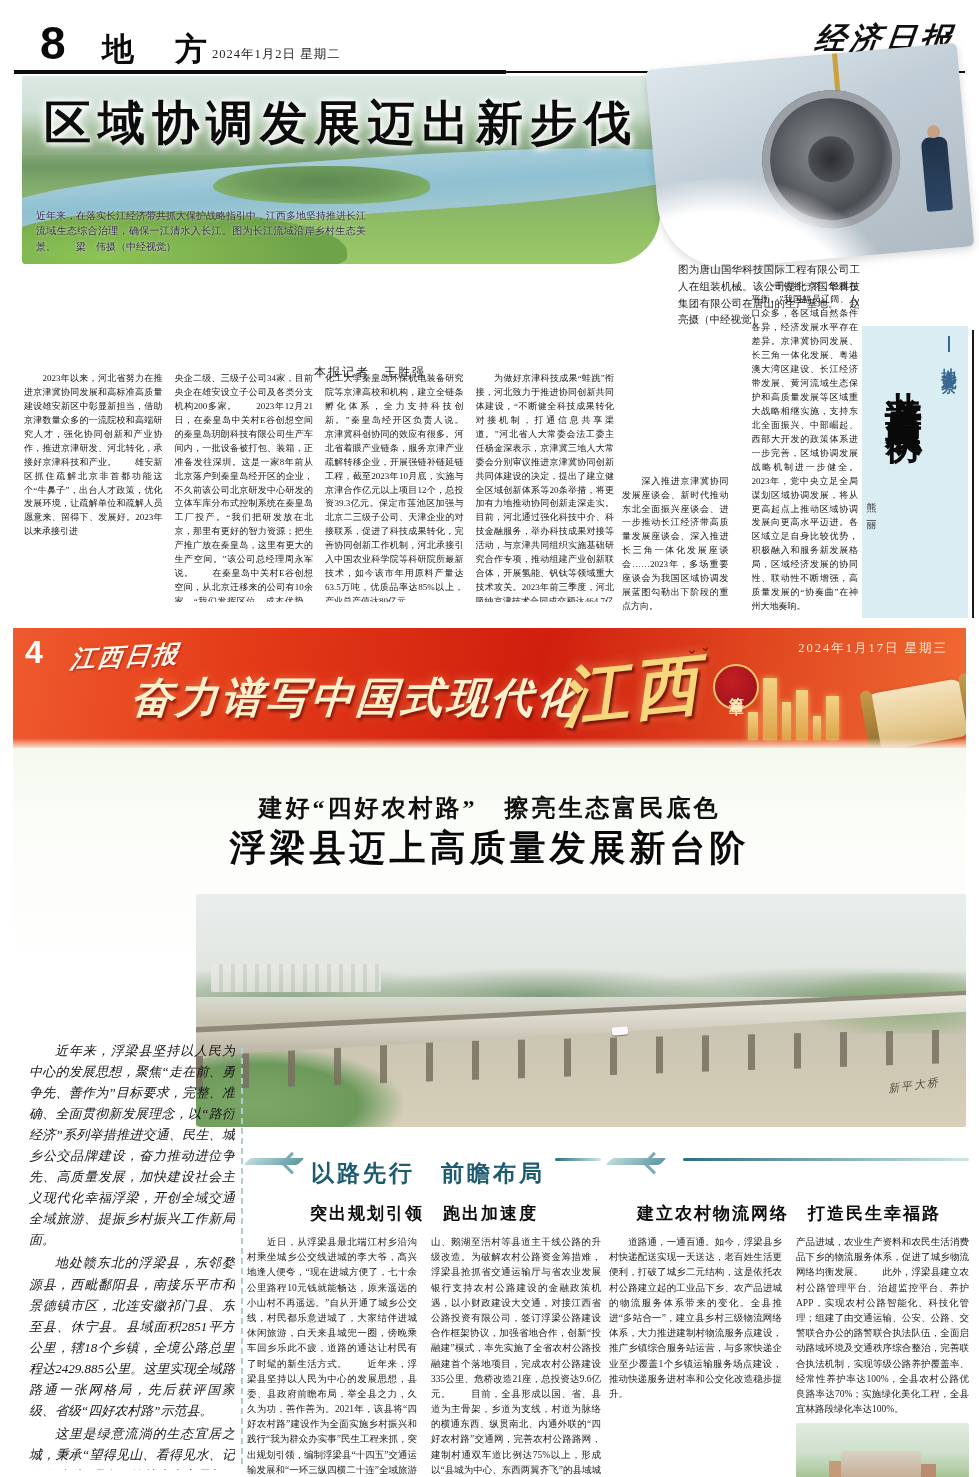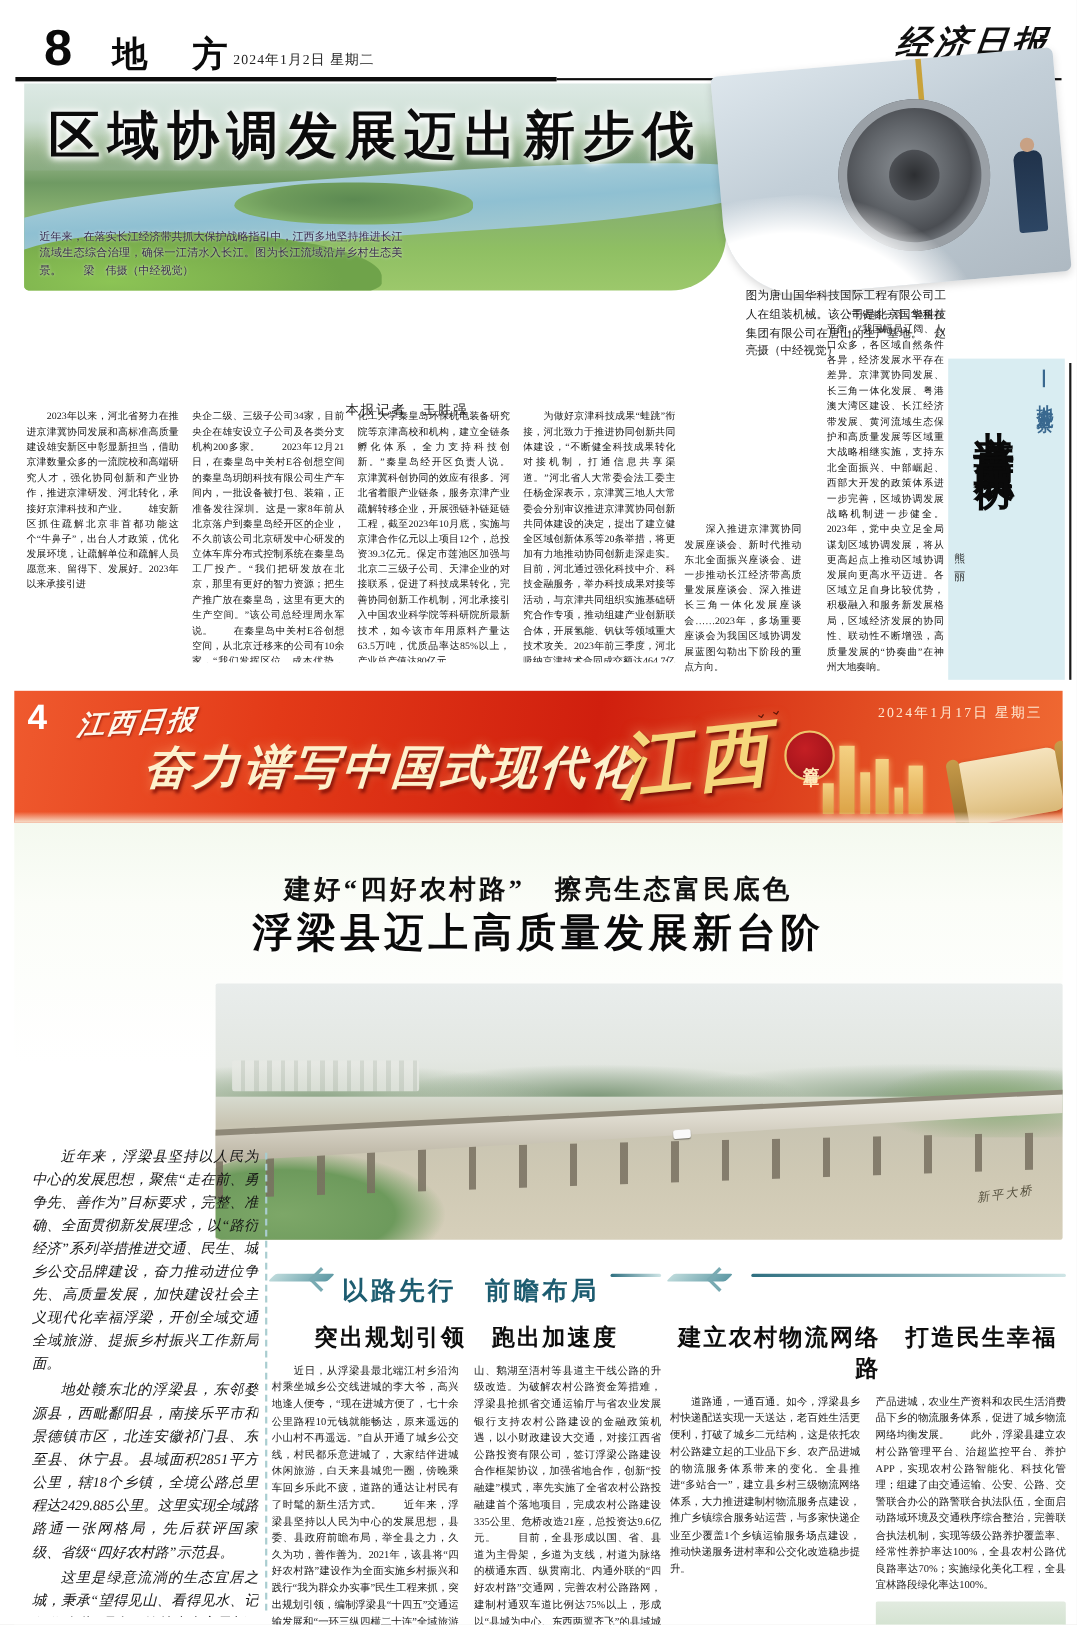--- a/index.html
+++ b/index.html
@@ -105,21 +105,21 @@
 
   
   .jx-sec { position:absolute; width:354px; }
   .jx-sec.left { left:234px; top:410px; }
   .jx-sec.right { left:596px; top:410px; width:360px; }
   .sec-header { display:flex; height:38px; }
   .sw1 { width:54px; height:7px; background:linear-gradient(90deg,#bcd9da,#5f9aa5); transform:skewX(-45deg); margin-right:-20px; border-radius:2px; }
   .sw2 { width:16px; height:16px; border-left:3px solid #79aab2; border-bottom:3px solid #79aab2; transform:rotate(45deg) translateY(-4px); margin-right:14px; }
   .sec-title { font-size:23px; font-weight:bold; color:#1d5c70; letter-spacing:3px; white-space:nowrap; }
   .sec-tail { flex:1; height:3px; margin-left:10px; background:linear-gradient(90deg,#2e6f80,#cfe5e6); border-radius:2px; }
-  .sec-subtitle { text-align:center; font-family:Liberation Mono, monospace; font-size:21px; font-weight:bold; color:#0d0d0d; letter-spacing:2px; margin:6px 0 10px; }
+  .sec-subtitle { text-align:center; font-family:Liberation Mono, monospace; font-size:17px; font-weight:bold; color:#0d0d0d; letter-spacing:2px; margin:6px 0 10px; }
   .sec-cols { display:flex; gap:14px; }
   .sec-cols .col { flex:1; font-size:9.5px; line-height:1.6; text-align:justify; color:#1a1a1a; overflow:hidden; }
   .jx-sec.left .sec-cols { height:255px; }
   .jx-sec.right .col-tall { height:255px; }
 
   
   .village-photo { position:relative; width:100%; height:98px; margin-top:6px; overflow:hidden; border-radius:2px;
     background:linear-gradient(180deg,#e2ebe0 0%, #cfe0cc 30%, #a8c496 55%, #8fb07e 100%); }
   .vp-build { position:absolute; left:26%; top:28%; width:46%; height:44%; background:linear-gradient(180deg,#d8d2c4,#b99a7c); border-radius:3px; box-shadow:-14px 8px 0 -2px #c49a77, 18px 10px 0 -3px #b98b6f; }
 </style>

